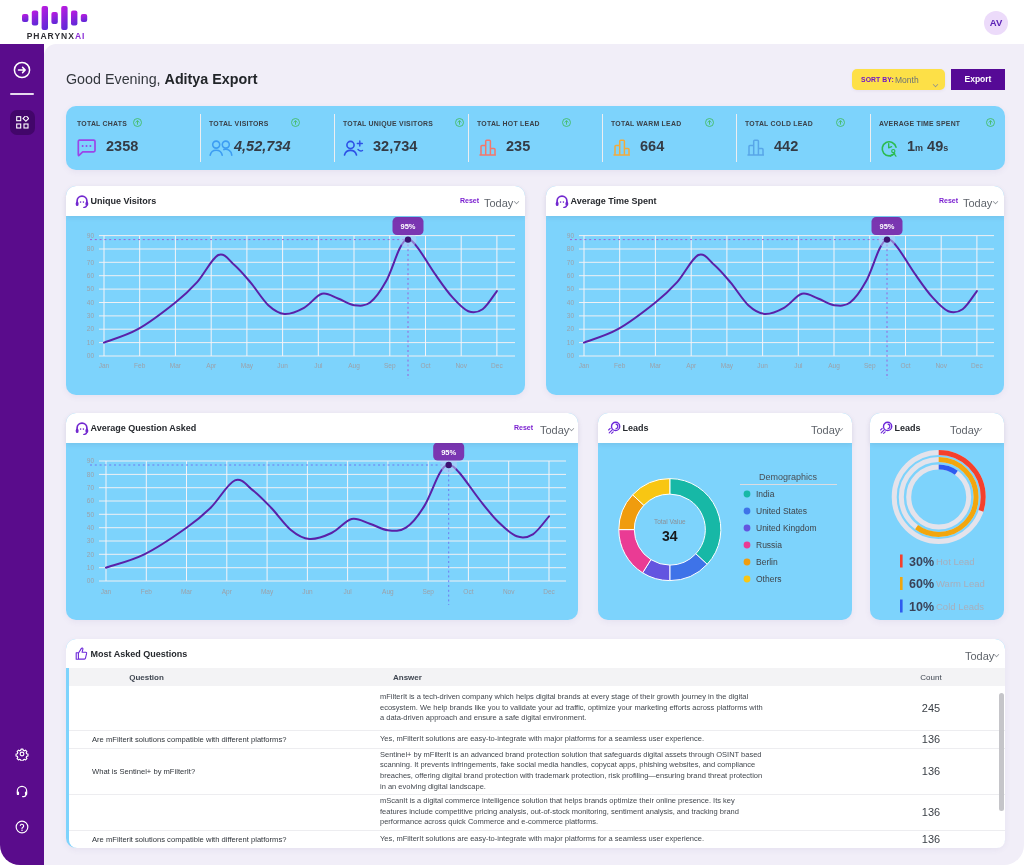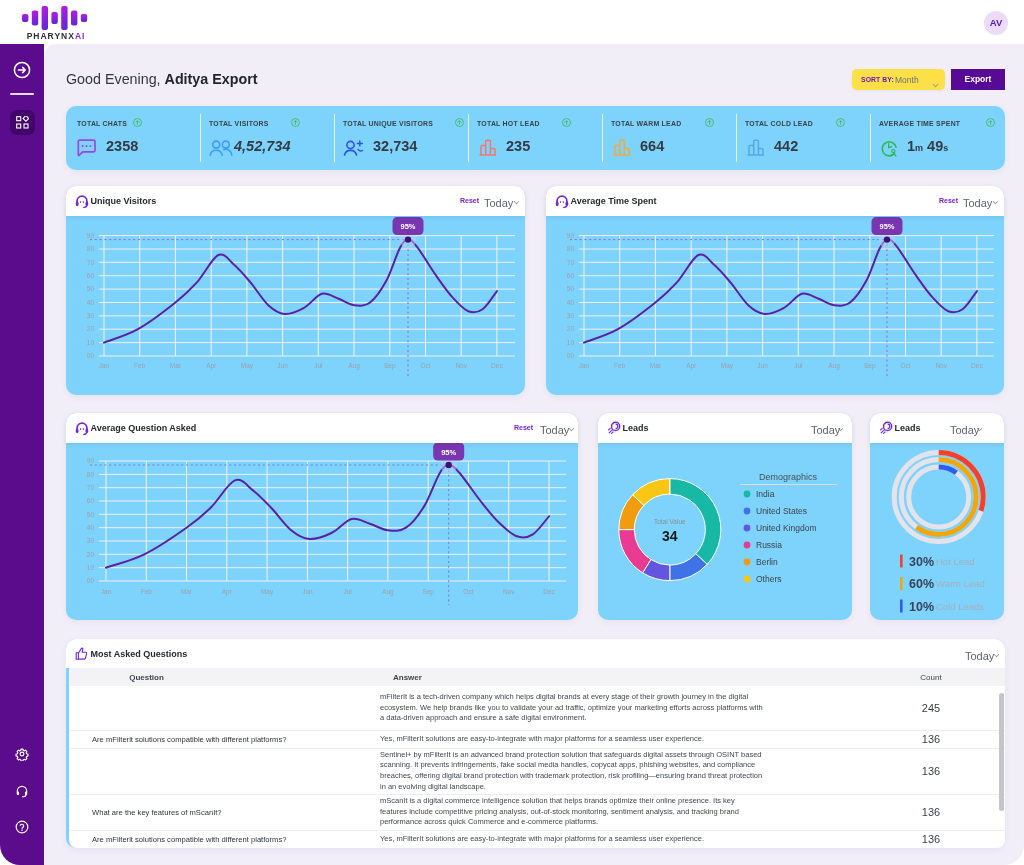--- a/index.html
+++ b/index.html
@@ -473,26 +473,26 @@
           <span>mFilterIt is a tech-driven company which helps digital brands at every stage of their growth journey in the digital ecosystem. We help brands like you to validate your ad traffic, optimize your marketing efforts across platforms with a data-driven approach and ensure a safe digital environment.</span>
         </div>
       <div class="abs rc" style="left:832px;top:18px;height:44px;width:60px;">245</div>
 
       <div class="abs rq" style="left:23px;top:62px;height:18px;width:300px;display:flex;align-items:center;">Are mFilterit solutions compatible with different platforms?</div>
       <div class="abs ra" style="left:311px;top:62px;height:18px;width:420px;display:flex;align-items:center;">
           <span>Yes, mFilterIt solutions are easy-to-integrate with major platforms for a seamless user experience.</span>
         </div>
       <div class="abs rc" style="left:832px;top:62px;height:18px;width:60px;">136</div>
 
+      <div class="abs rq" style="left:23px;top:80px;height:46px;width:280px;display:flex;align-items:center;">What is Sentinel+ by mFilterIt?</div>
       <div class="abs ra" style="left:311px;top:80px;height:46px;width:389px;display:flex;align-items:center;">
           <span>Sentinel+ by mFilterIt is an advanced brand protection solution that safeguards digital assets through OSINT based scanning. It prevents infringements, fake social media handles, copycat apps, phishing websites, and compliance breaches, offering digital brand protection with trademark protection, risk profiling—ensuring brand threat protection in an evolving digital landscape.</span>
         </div>
       <div class="abs rc" style="left:832px;top:80px;height:46px;width:60px;">136</div>
 
-      <div class="abs rq" style="left:23px;top:126px;height:36px;width:280px;display:flex;align-items:center;">What are the key features of mScanIt?</div>
       <div class="abs ra" style="left:311px;top:126px;height:36px;width:374px;display:flex;align-items:center;">
           <span>mScanIt is a digital commerce intelligence solution that helps brands optimize their online presence. Its key features include competitive pricing analysis, out-of-stock monitoring, sentiment analysis, and tracking brand performance across quick Commerce and e-commerce platforms.</span>
         </div>
       <div class="abs rc" style="left:832px;top:126px;height:36px;width:60px;">136</div>
 
       <div class="abs rq" style="left:23px;top:162px;height:18px;width:300px;display:flex;align-items:center;">Are mFilterit solutions compatible with different platforms?</div>
       <div class="abs ra" style="left:311px;top:162px;height:18px;width:420px;display:flex;align-items:center;">
           <span>Yes, mFilterIt solutions are easy-to-integrate with major platforms for a seamless user experience.</span>
         </div>
       <div class="abs rc" style="left:832px;top:162px;height:18px;width:60px;">136</div>

